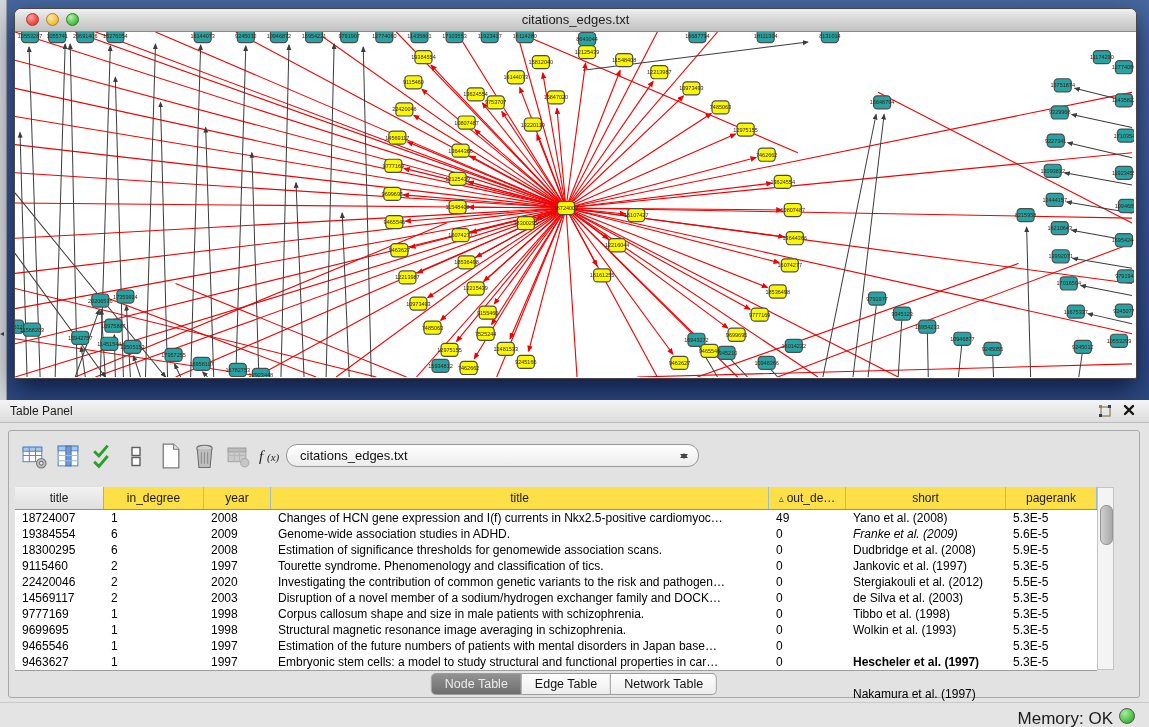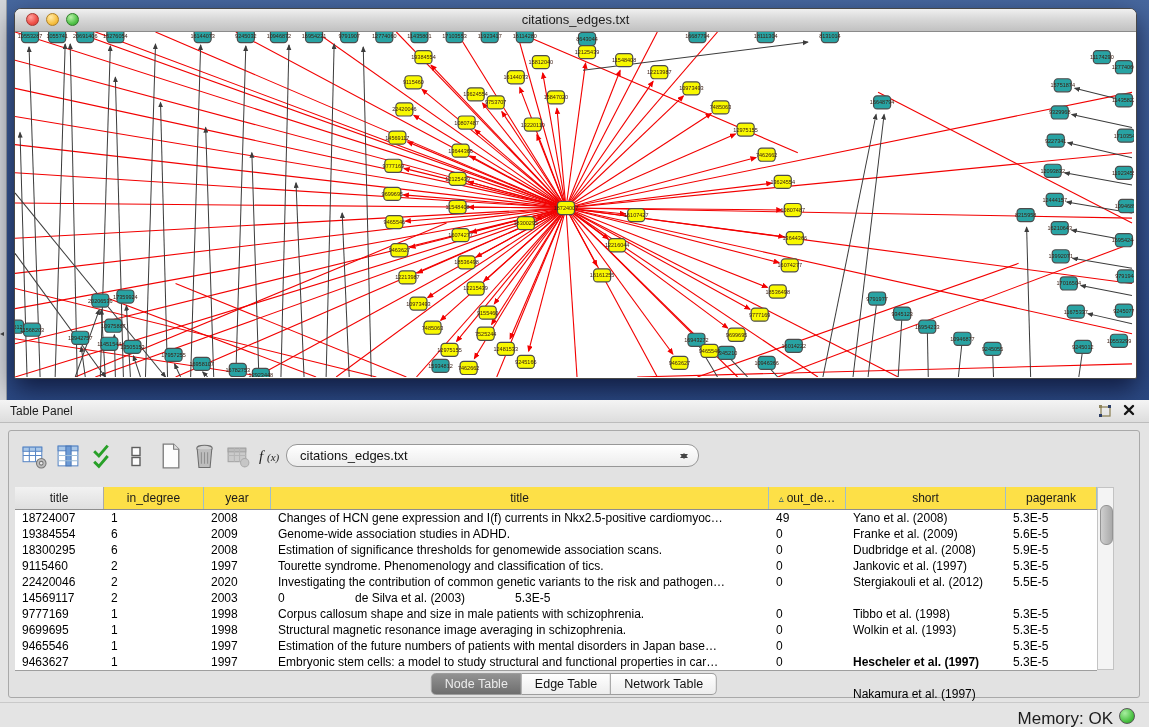--- a/index.html
+++ b/index.html
@@ -794,21 +794,21 @@
               <div class="tcell" style="width: 77px;">49</div>
               <div class="tcell" style="width: 160px;">Yano et al. (2008)</div>
               <div class="tcell" style="width: 91px;">5.3E-5</div>
             </div>
             <div class="trow">
               <div class="tcell" style="width: 89px;">19384554</div>
               <div class="tcell" style="width: 100px;">6</div>
               <div class="tcell" style="width: 67px;">2009</div>
               <div class="tcell" style="width: 498px;">Genome-wide association studies in ADHD.</div>
               <div class="tcell" style="width: 77px;">0</div>
-              <div class="tcell" style="width: 160px;">Franke et al. (2009)</div>
+              <div class="tcell" style="width: 160px; font-style: italic;">Franke et al. (2009)</div>
               <div class="tcell" style="width: 91px;">5.6E-5</div>
             </div>
             <div class="trow">
               <div class="tcell" style="width: 89px;">18300295</div>
               <div class="tcell" style="width: 100px;">6</div>
               <div class="tcell" style="width: 67px;">2008</div>
               <div class="tcell" style="width: 498px;">Estimation of significance thresholds for genomewide association scans.</div>
               <div class="tcell" style="width: 77px;">0</div>
               <div class="tcell" style="width: 160px;">Dudbridge et al. (2008)</div>
               <div class="tcell" style="width: 91px;">5.9E-5</div>
@@ -828,20 +828,21 @@
               <div class="tcell" style="width: 67px;">2020</div>
               <div class="tcell" style="width: 498px;">Investigating the contribution of common genetic variants to the risk and pathogen…</div>
               <div class="tcell" style="width: 77px;">0</div>
               <div class="tcell" style="width: 160px;">Stergiakouli et al. (2012)</div>
               <div class="tcell" style="width: 91px;">5.5E-5</div>
             </div>
             <div class="trow">
               <div class="tcell" style="width: 89px;">14569117</div>
               <div class="tcell" style="width: 100px;">2</div>
               <div class="tcell" style="width: 67px;">2003</div>
+              <div class="tcell" style="width: 498px;">Disruption of a novel member of a sodium/hydrogen exchanger family and DOCK…</div>
               <div class="tcell" style="width: 77px;">0</div>
               <div class="tcell" style="width: 160px;">de Silva et al. (2003)</div>
               <div class="tcell" style="width: 91px;">5.3E-5</div>
             </div>
             <div class="trow">
               <div class="tcell" style="width: 89px;">9777169</div>
               <div class="tcell" style="width: 100px;">1</div>
               <div class="tcell" style="width: 67px;">1998</div>
               <div class="tcell" style="width: 498px;">Corpus callosum shape and size in male patients with schizophrenia.</div>
               <div class="tcell" style="width: 77px;">0</div>

